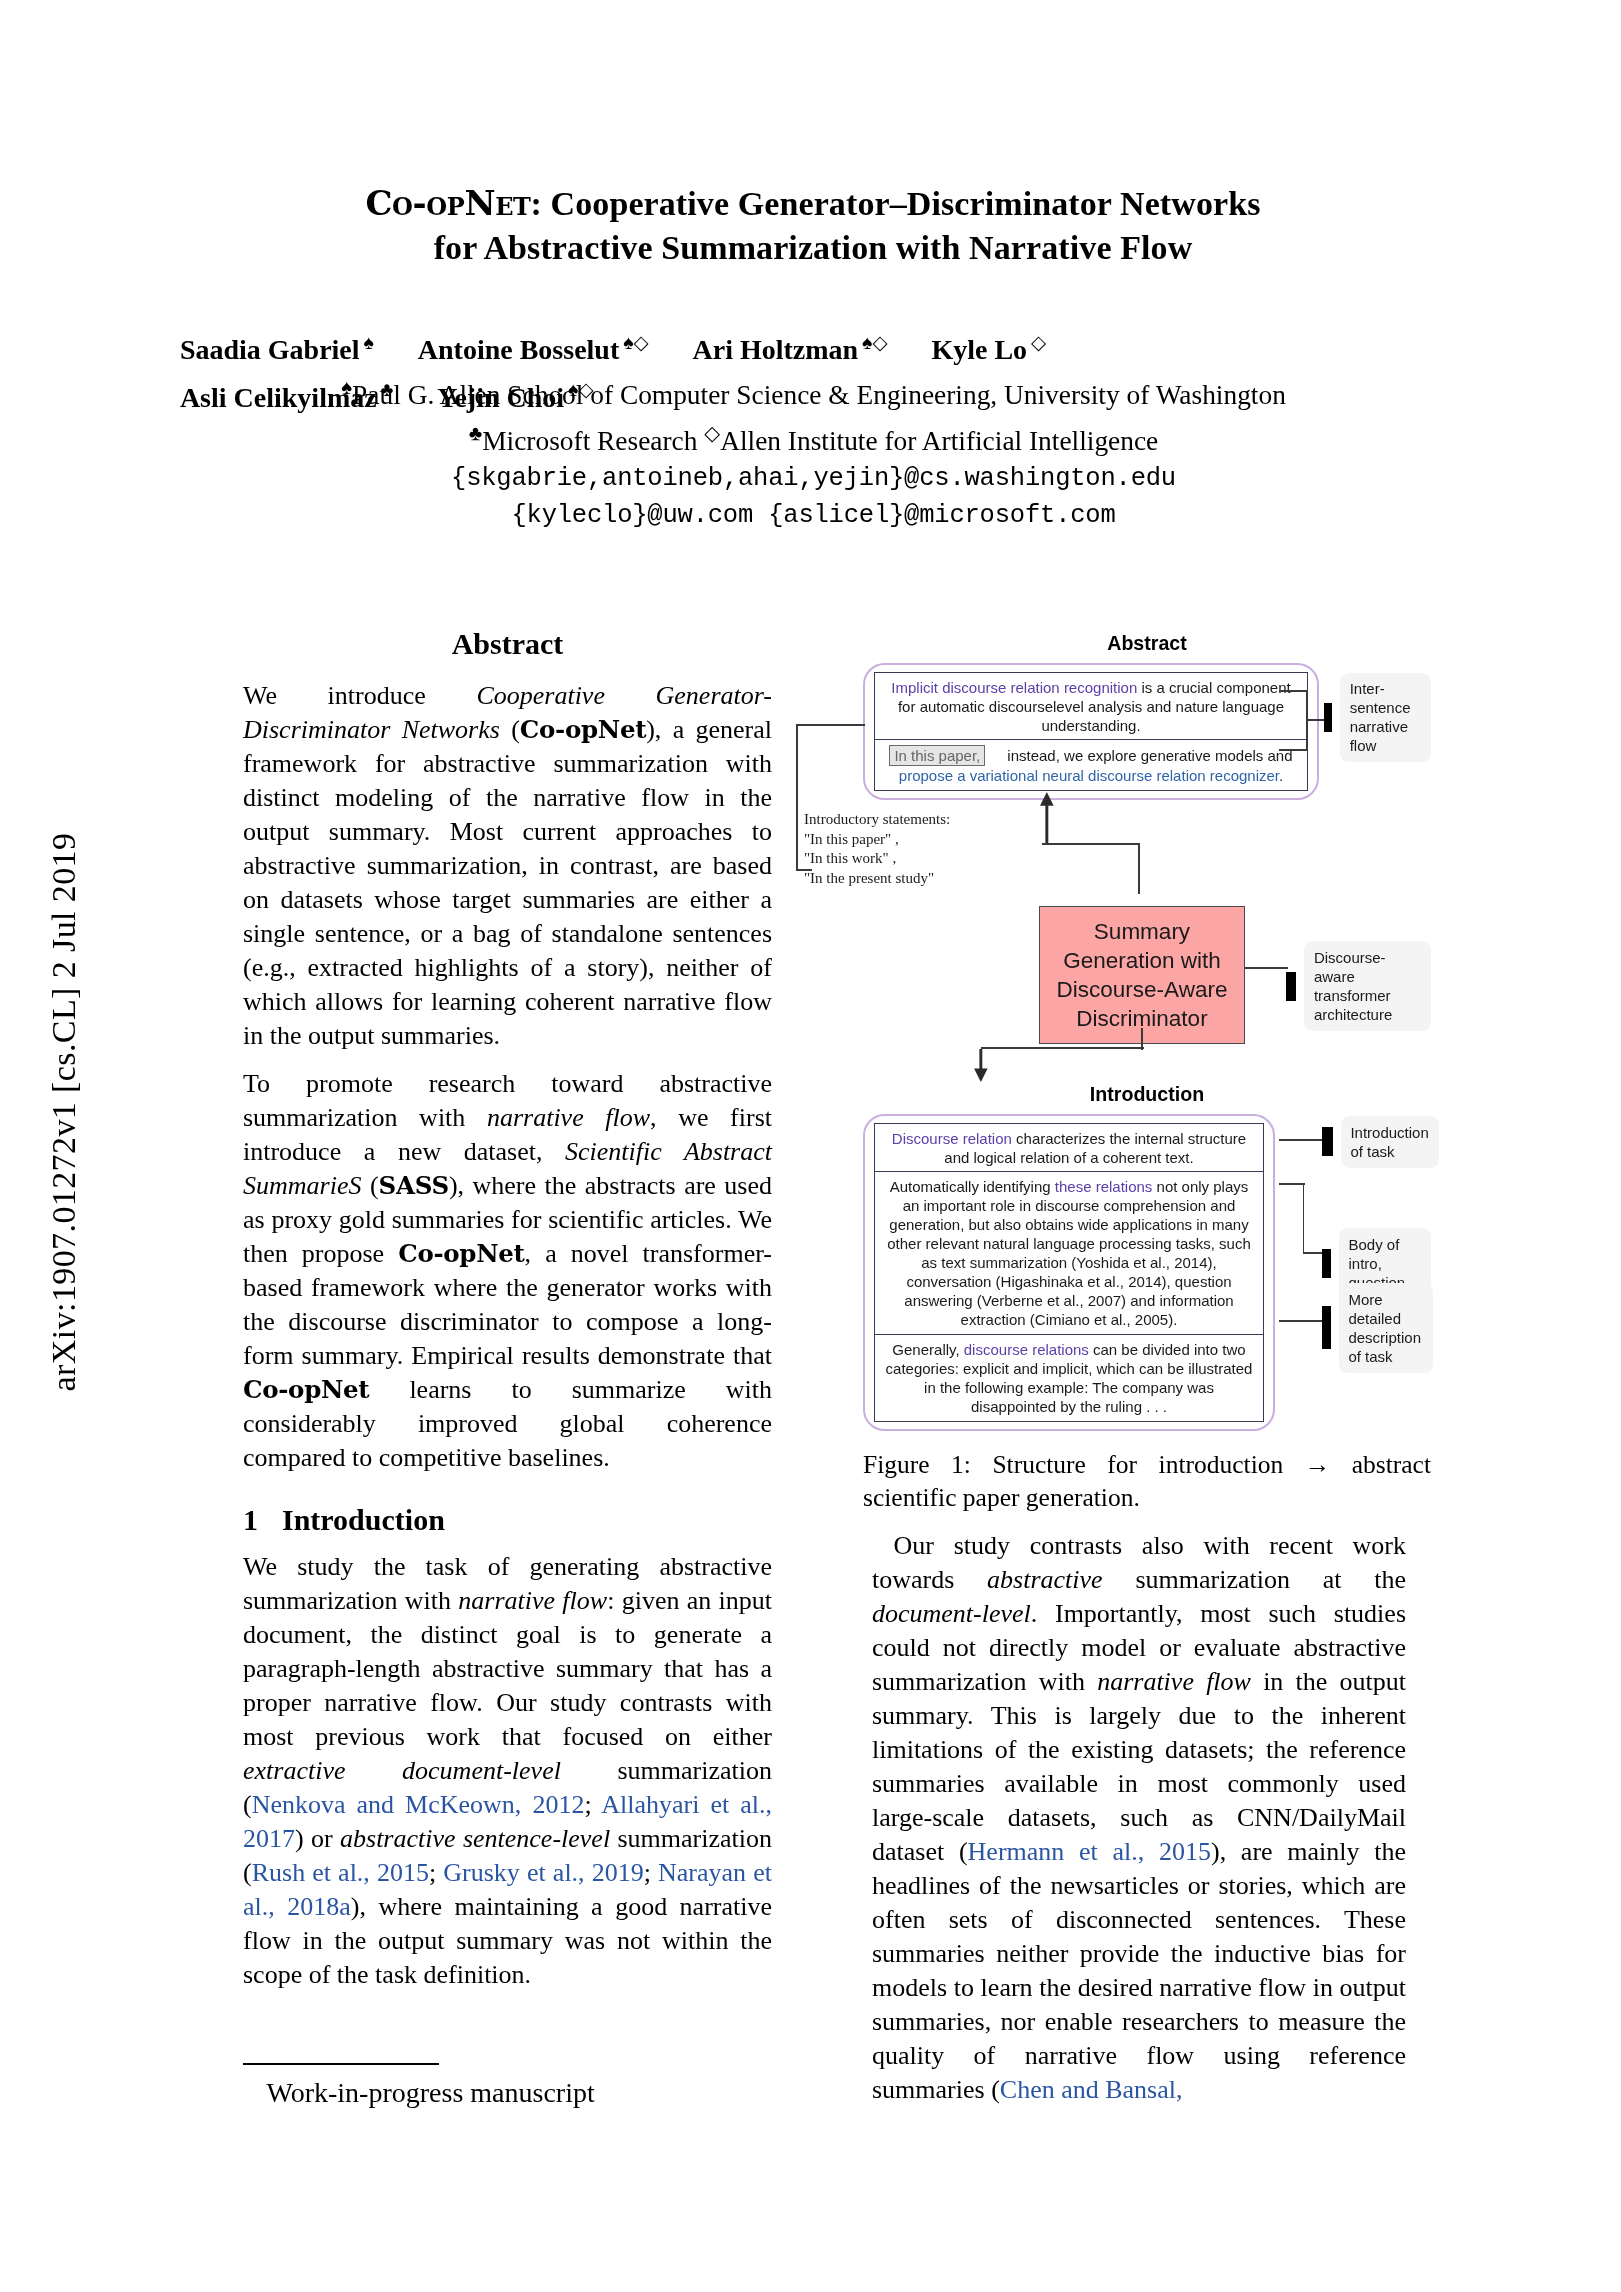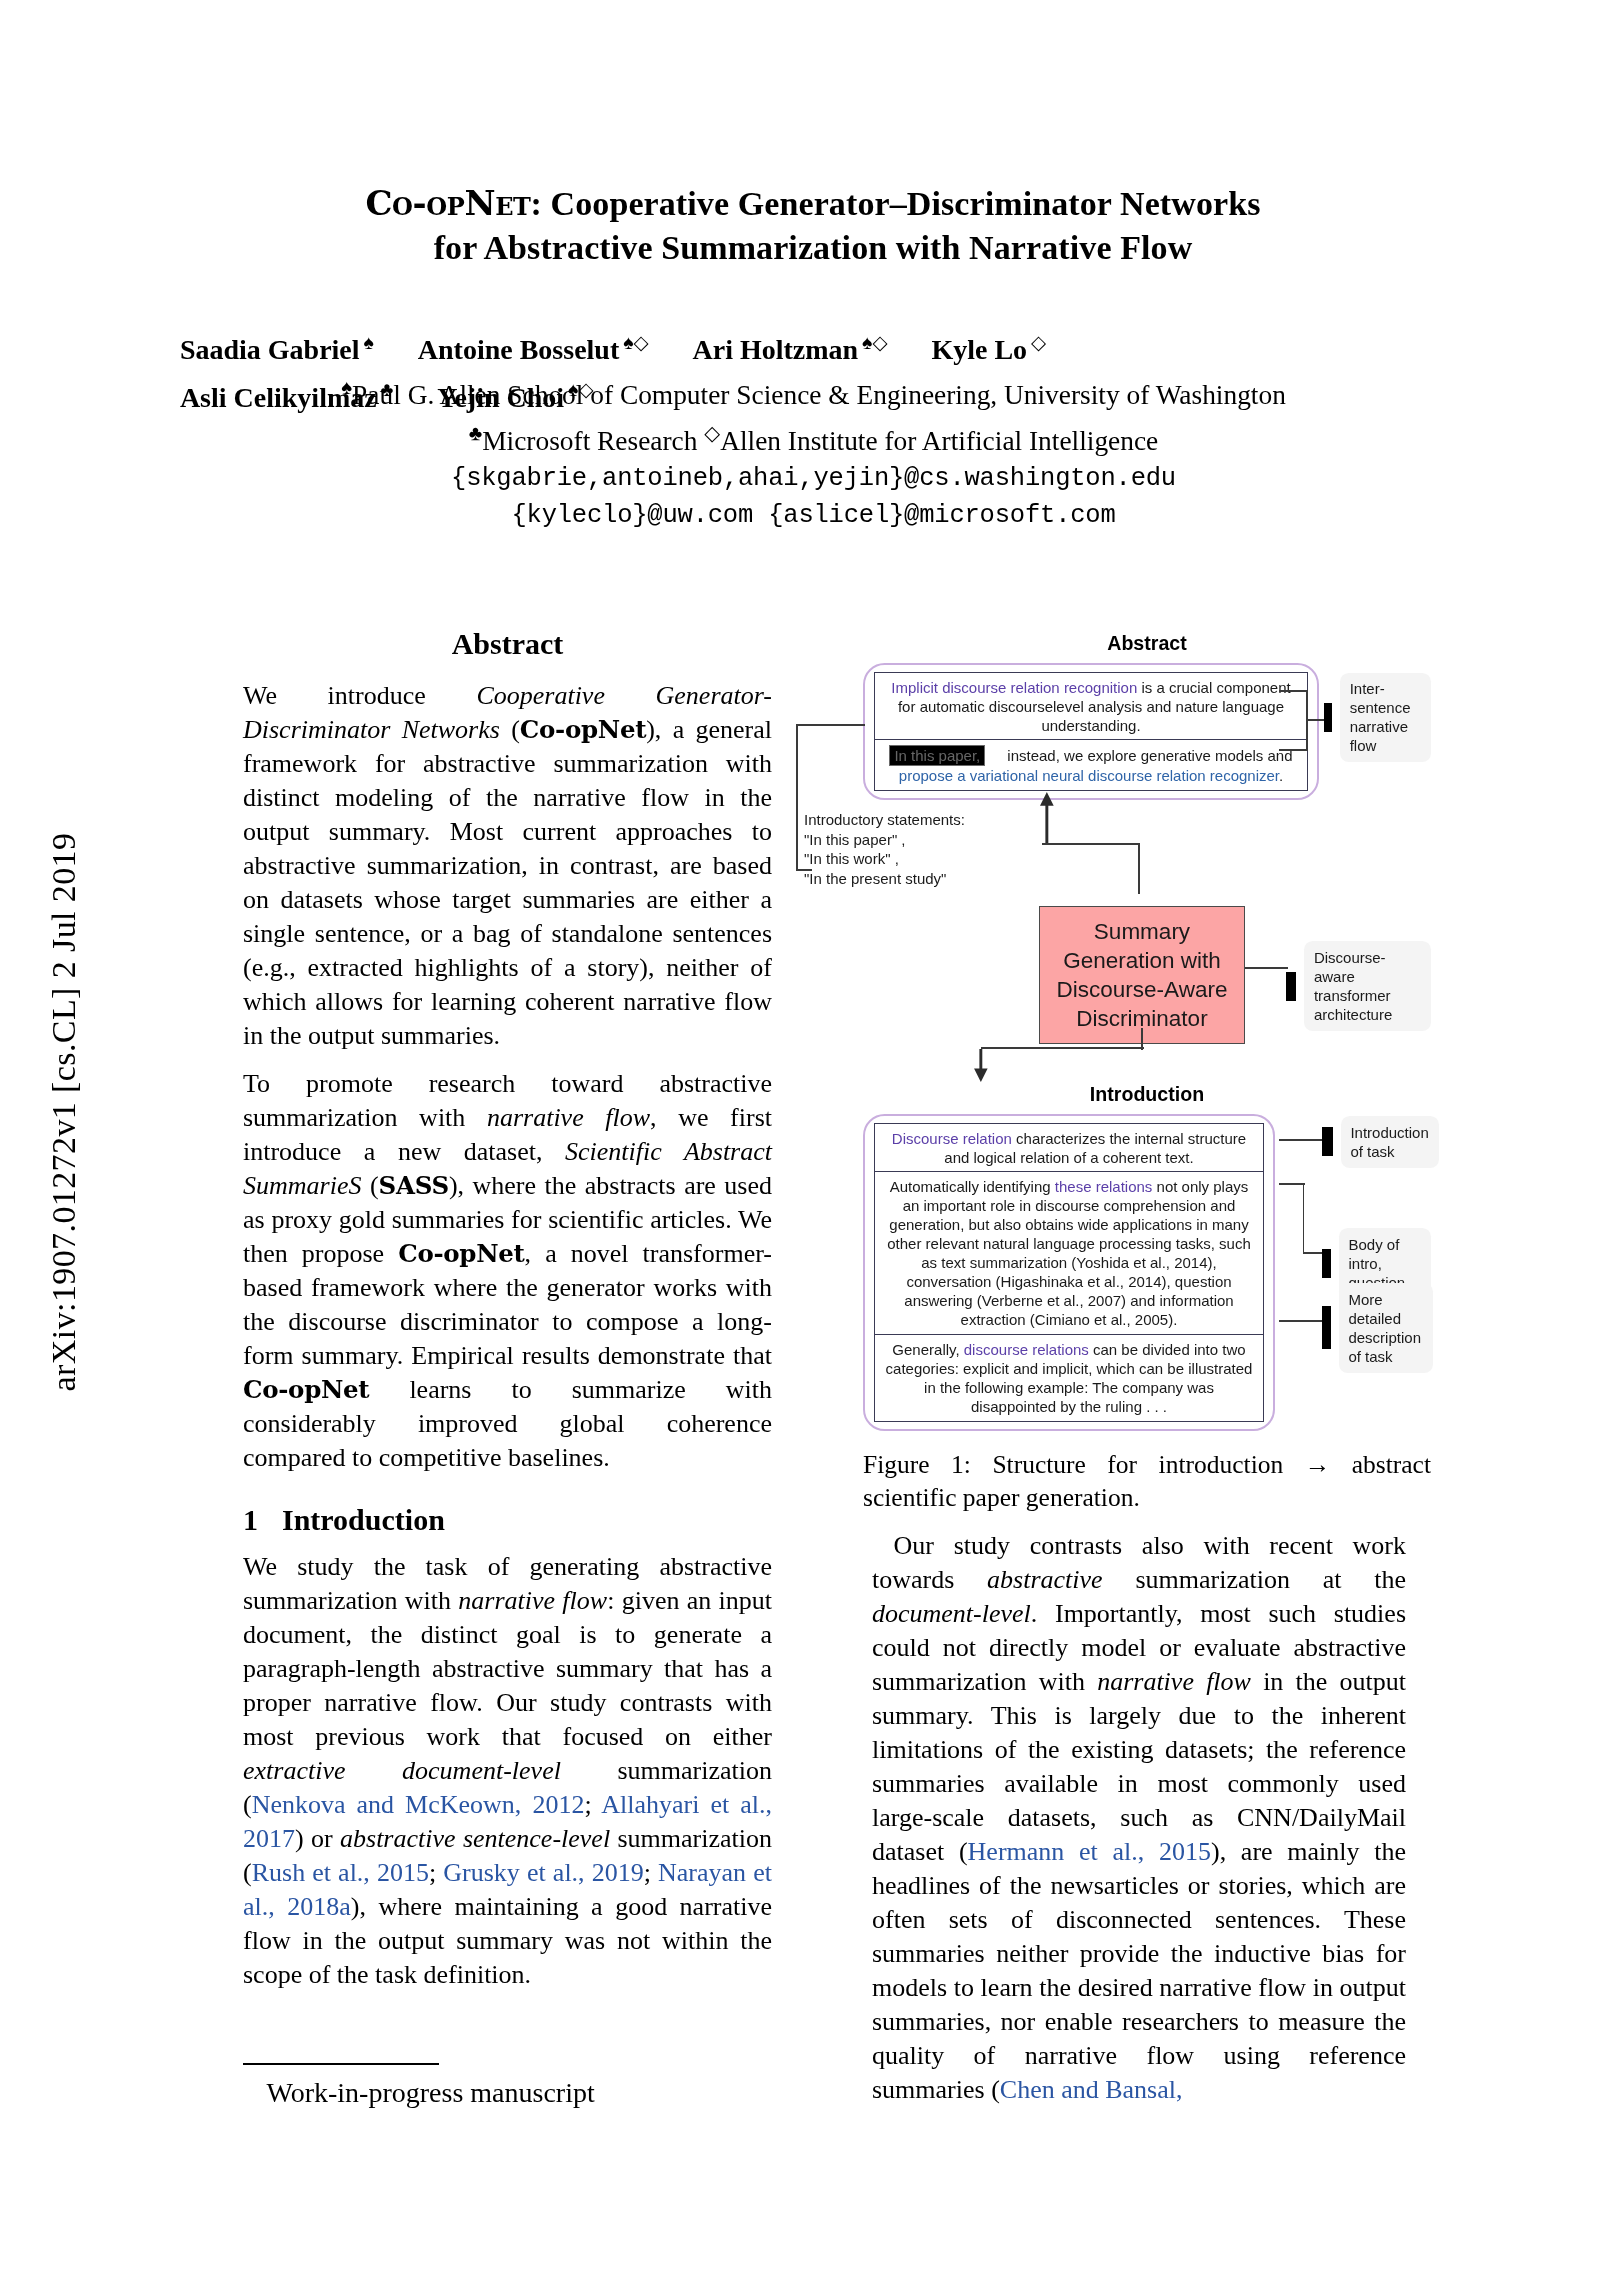--- a/index.html
+++ b/index.html
@@ -95,21 +95,21 @@
     font-size:15px; line-height:19px;
     text-align:center;
     padding:4.9px 6.9px;
     box-sizing:border-box;
     color:#1a1a1a;
   }
   .sent-box + .sent-box { border-top:none; }
   .pv { color:#5b3fa8; }   
   .pb { color:#2f64a8; }   
   .chip {
-    background:#000000; color:#666;
+    background:#e5e5e5; color:#666;
     border:1.4px solid #6a6a6a;
     padding:0 3.9px; margin-right:18px;
     display:inline-block;
   }
 
   .note-tag {
     font-family:"Liberation Sans", sans-serif;
     font-size:15px; line-height:19px;
     background:#f4f4f4; border-radius:8.8px;
     padding:6.9px 9.8px; box-sizing:border-box;
@@ -125,21 +125,21 @@
   .vline { width:1.8px; background:#3a3a3a; }
 
   .center-box {
     border:1.8px solid #4a4a4a; background:#fca5a5;
     font-family:"Liberation Sans", sans-serif;
     font-size:22.5px; line-height:29px; text-align:center;
     padding:9.8px 7.8px; box-sizing:border-box;
     color:#1a1a1a;
   }
   .intro-note {
-    font-family:Liberation Sans, sans-serif;
+    font-family:Liberation Serif, serif;
     font-size:15px; line-height:19.6px; color:#1a1a1a;
   }
   .fig-caption {
     font-size:25.5px; line-height:33px; text-align:justify;
     margin-top:17.6px;
   }
 </style>
 </head>
 <body>
 

